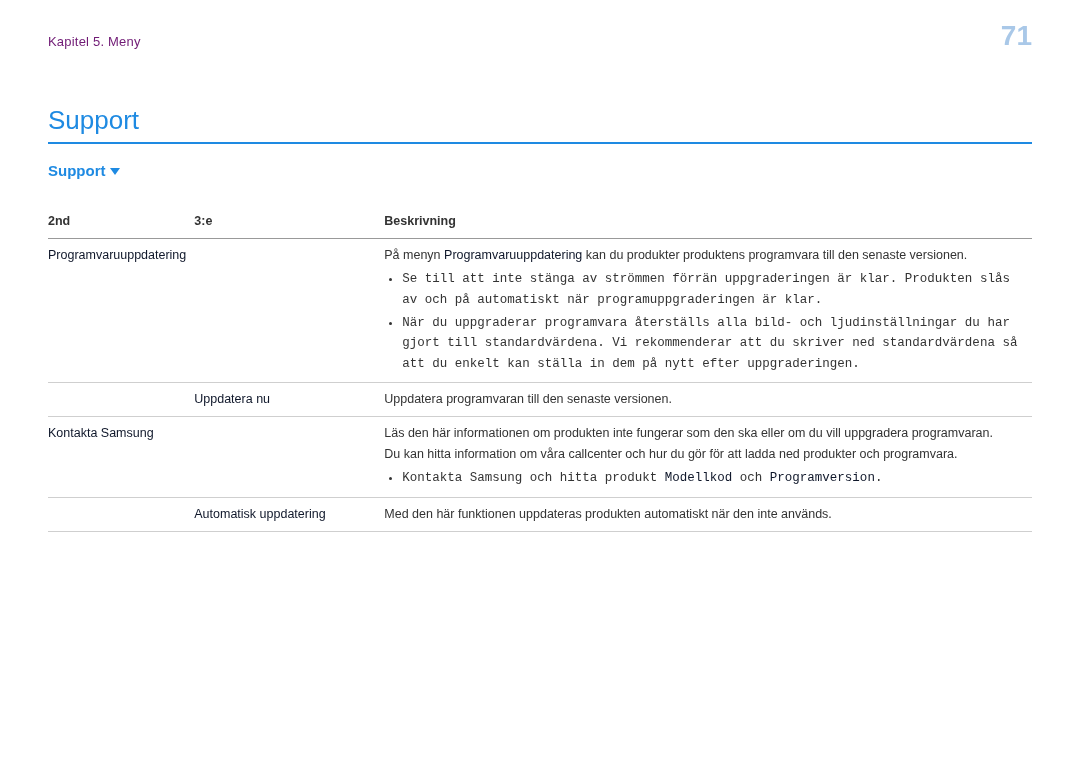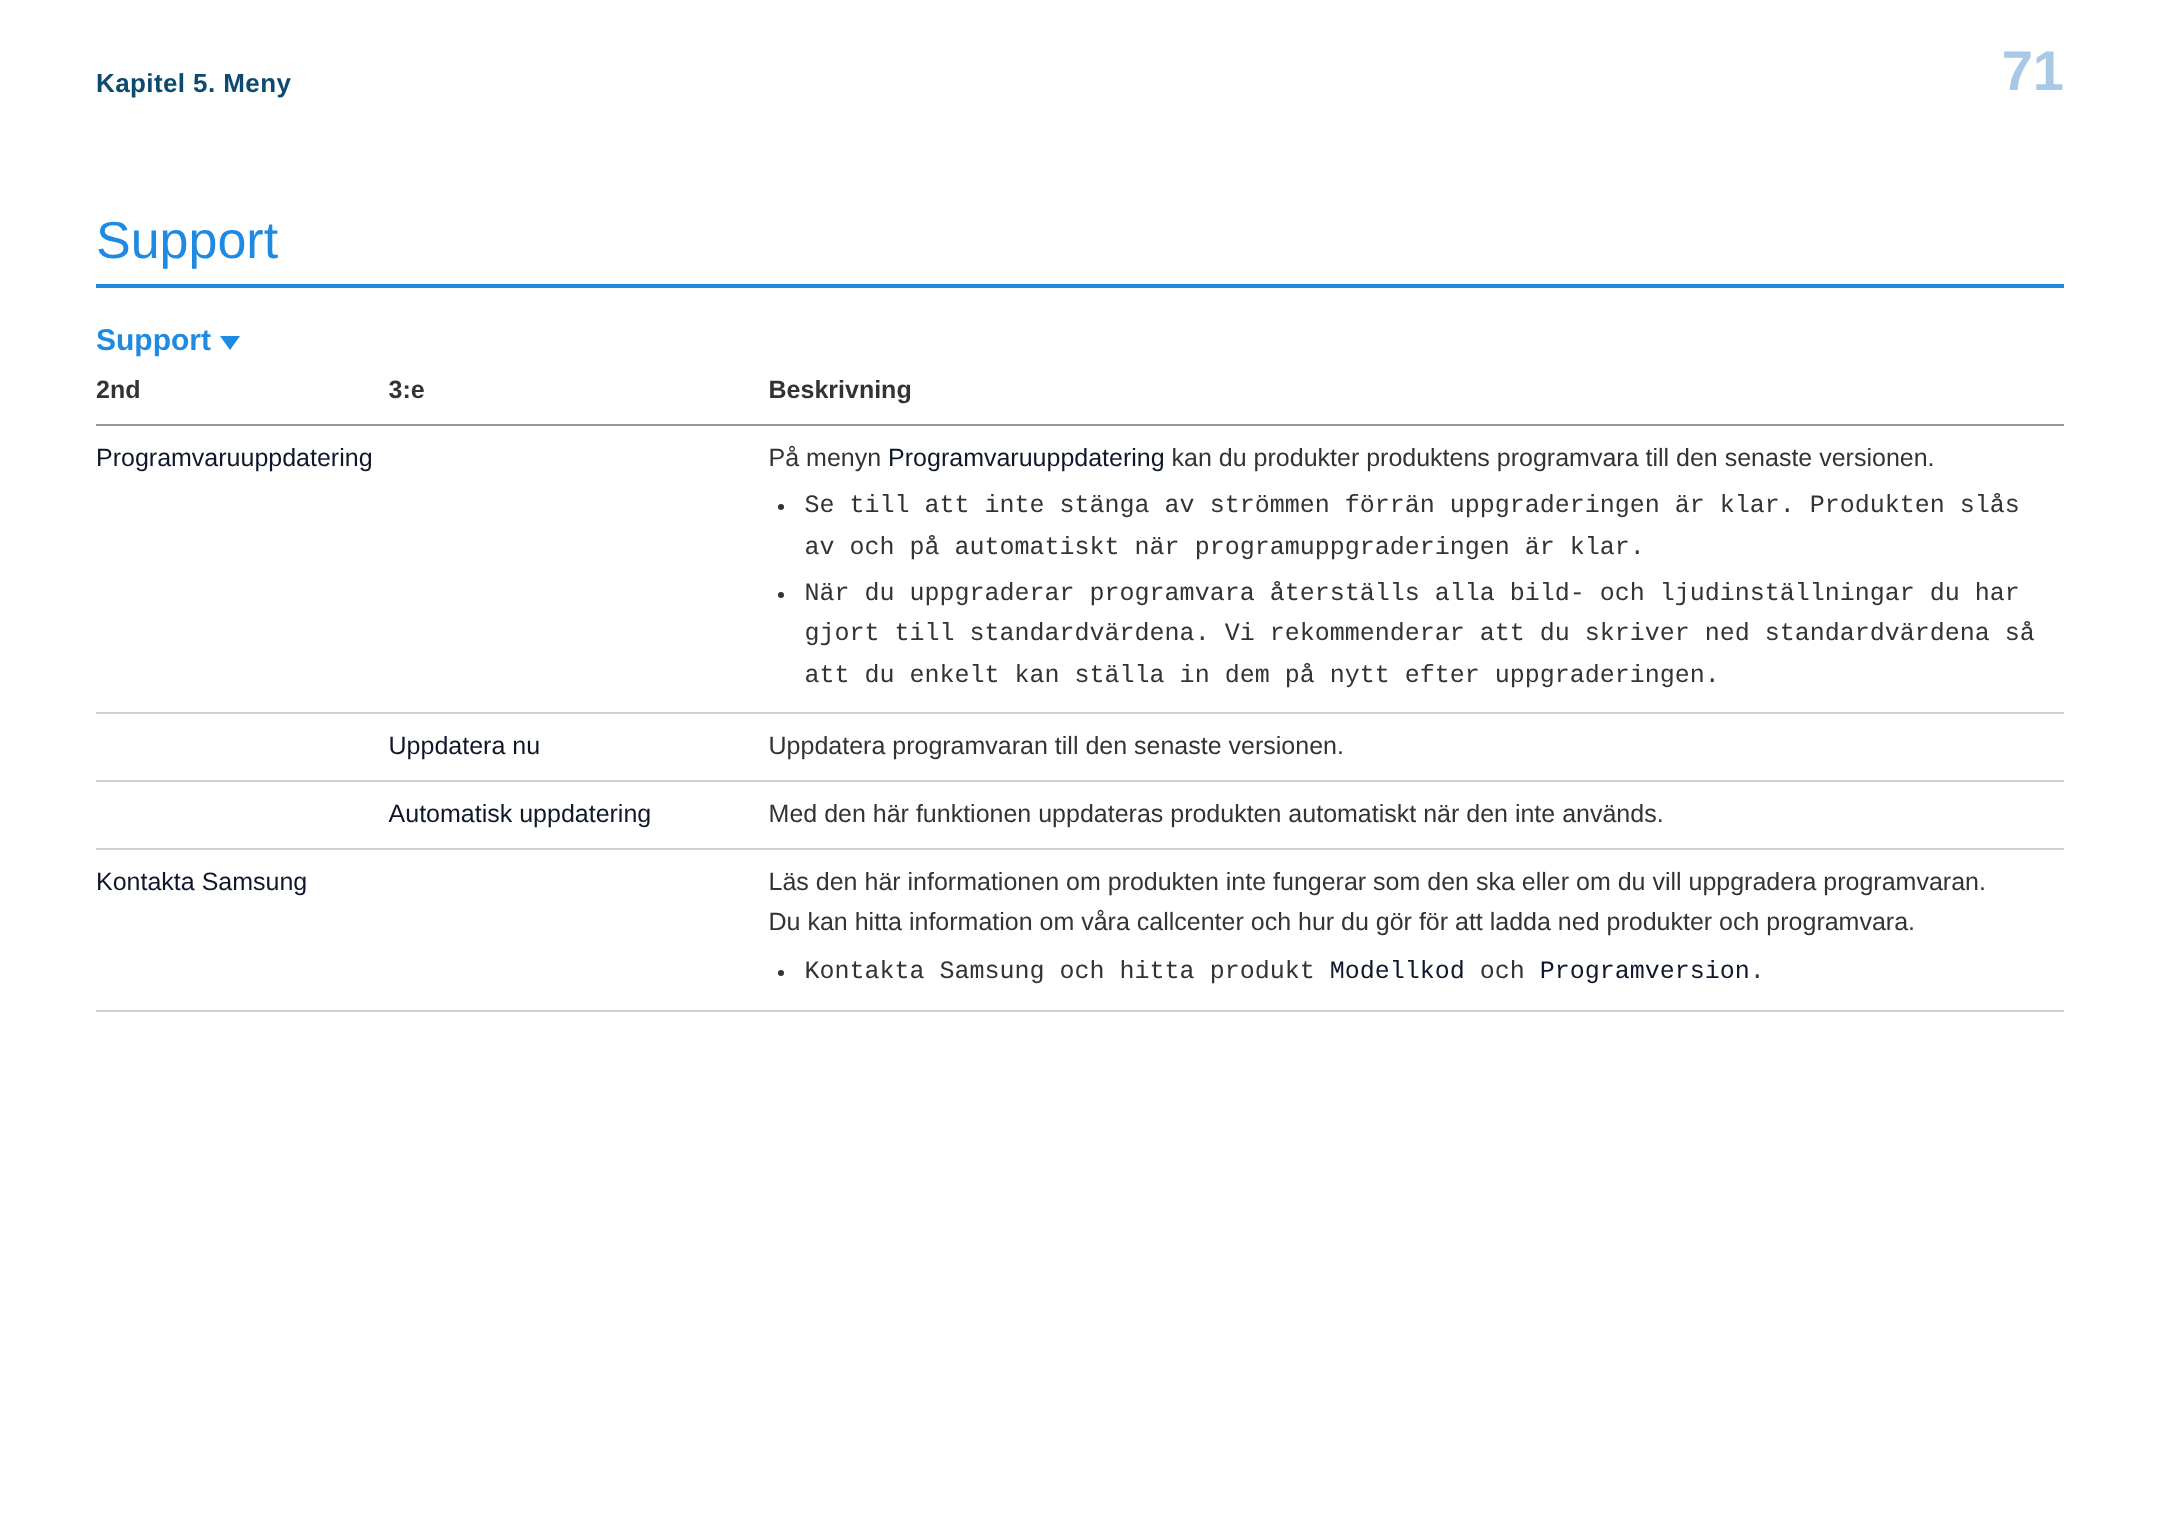--- a/index.html
+++ b/index.html
@@ -12,23 +12,23 @@
     font-family: "Segoe UI", Arial, sans-serif;
     color: #333333;
   }
   .page {
     position: relative;
     width: 1080px;
     height: 763px;
     padding: 34px 48px 0 48px;
   }
   .breadcrumb {
-    color: #0c4a6e;
+    color: #701a75;
     font-size: 13px;
-    font-weight: 700;
+    font-weight: 400;
     letter-spacing: 0.2px;
   }
   .page-number {
     position: absolute;
     top: 20px;
     right: 48px;
     color: #a9c8e8;
     font-size: 28px;
     font-weight: 700;
   }
@@ -50,21 +50,21 @@
     gap: 4px;
   }
   .drop-triangle svg {
     width: 10px;
     height: 10px;
     display: block;
   }
   table {
     width: 100%;
     border-collapse: collapse;
-    margin-top: 2px;
+    margin-top: 28px;
     font-size: 12.5px;
     line-height: 1.65;
   }
   th {
     text-align: left;
     font-weight: 700;
     color: #333;
     padding: 4px 6px 6px 0;
     vertical-align: top;
   }
@@ -130,35 +130,35 @@
       </td>
     </tr>
 
     <tr>
       <td></td>
       <td class="link">Uppdatera nu</td>
       <td>Uppdatera programvaran till den senaste versionen.</td>
     </tr>
 
     <tr>
-      <td></td>
-      <td class="link">Automatisk uppdatering</td>
-      <td>Med den här funktionen uppdateras produkten automatiskt när den inte används.</td>
-    </tr>
-
-    <tr>
       <td class="link">Kontakta Samsung</td>
       <td></td>
       <td>
         <div>Läs den här informationen om produkten inte fungerar som den ska eller om du vill uppgradera programvaran.</div>
         <div>Du kan hitta information om våra callcenter och hur du gör för att ladda ned produkter och programvara.</div>
         <ul class="bullets">
           <li>
             <span>Kontakta Samsung och hitta produkt </span><span class="link">Modellkod</span><span> och </span><span class="link">Programversion</span><span>.</span>
           </li>
         </ul>
       </td>
     </tr>
 
+    <tr>
+      <td></td>
+      <td class="link">Automatisk uppdatering</td>
+      <td>Med den här funktionen uppdateras produkten automatiskt när den inte används.</td>
+    </tr>
+
   </tbody>
     </table>
 
 </div>
 
 </body></html>

